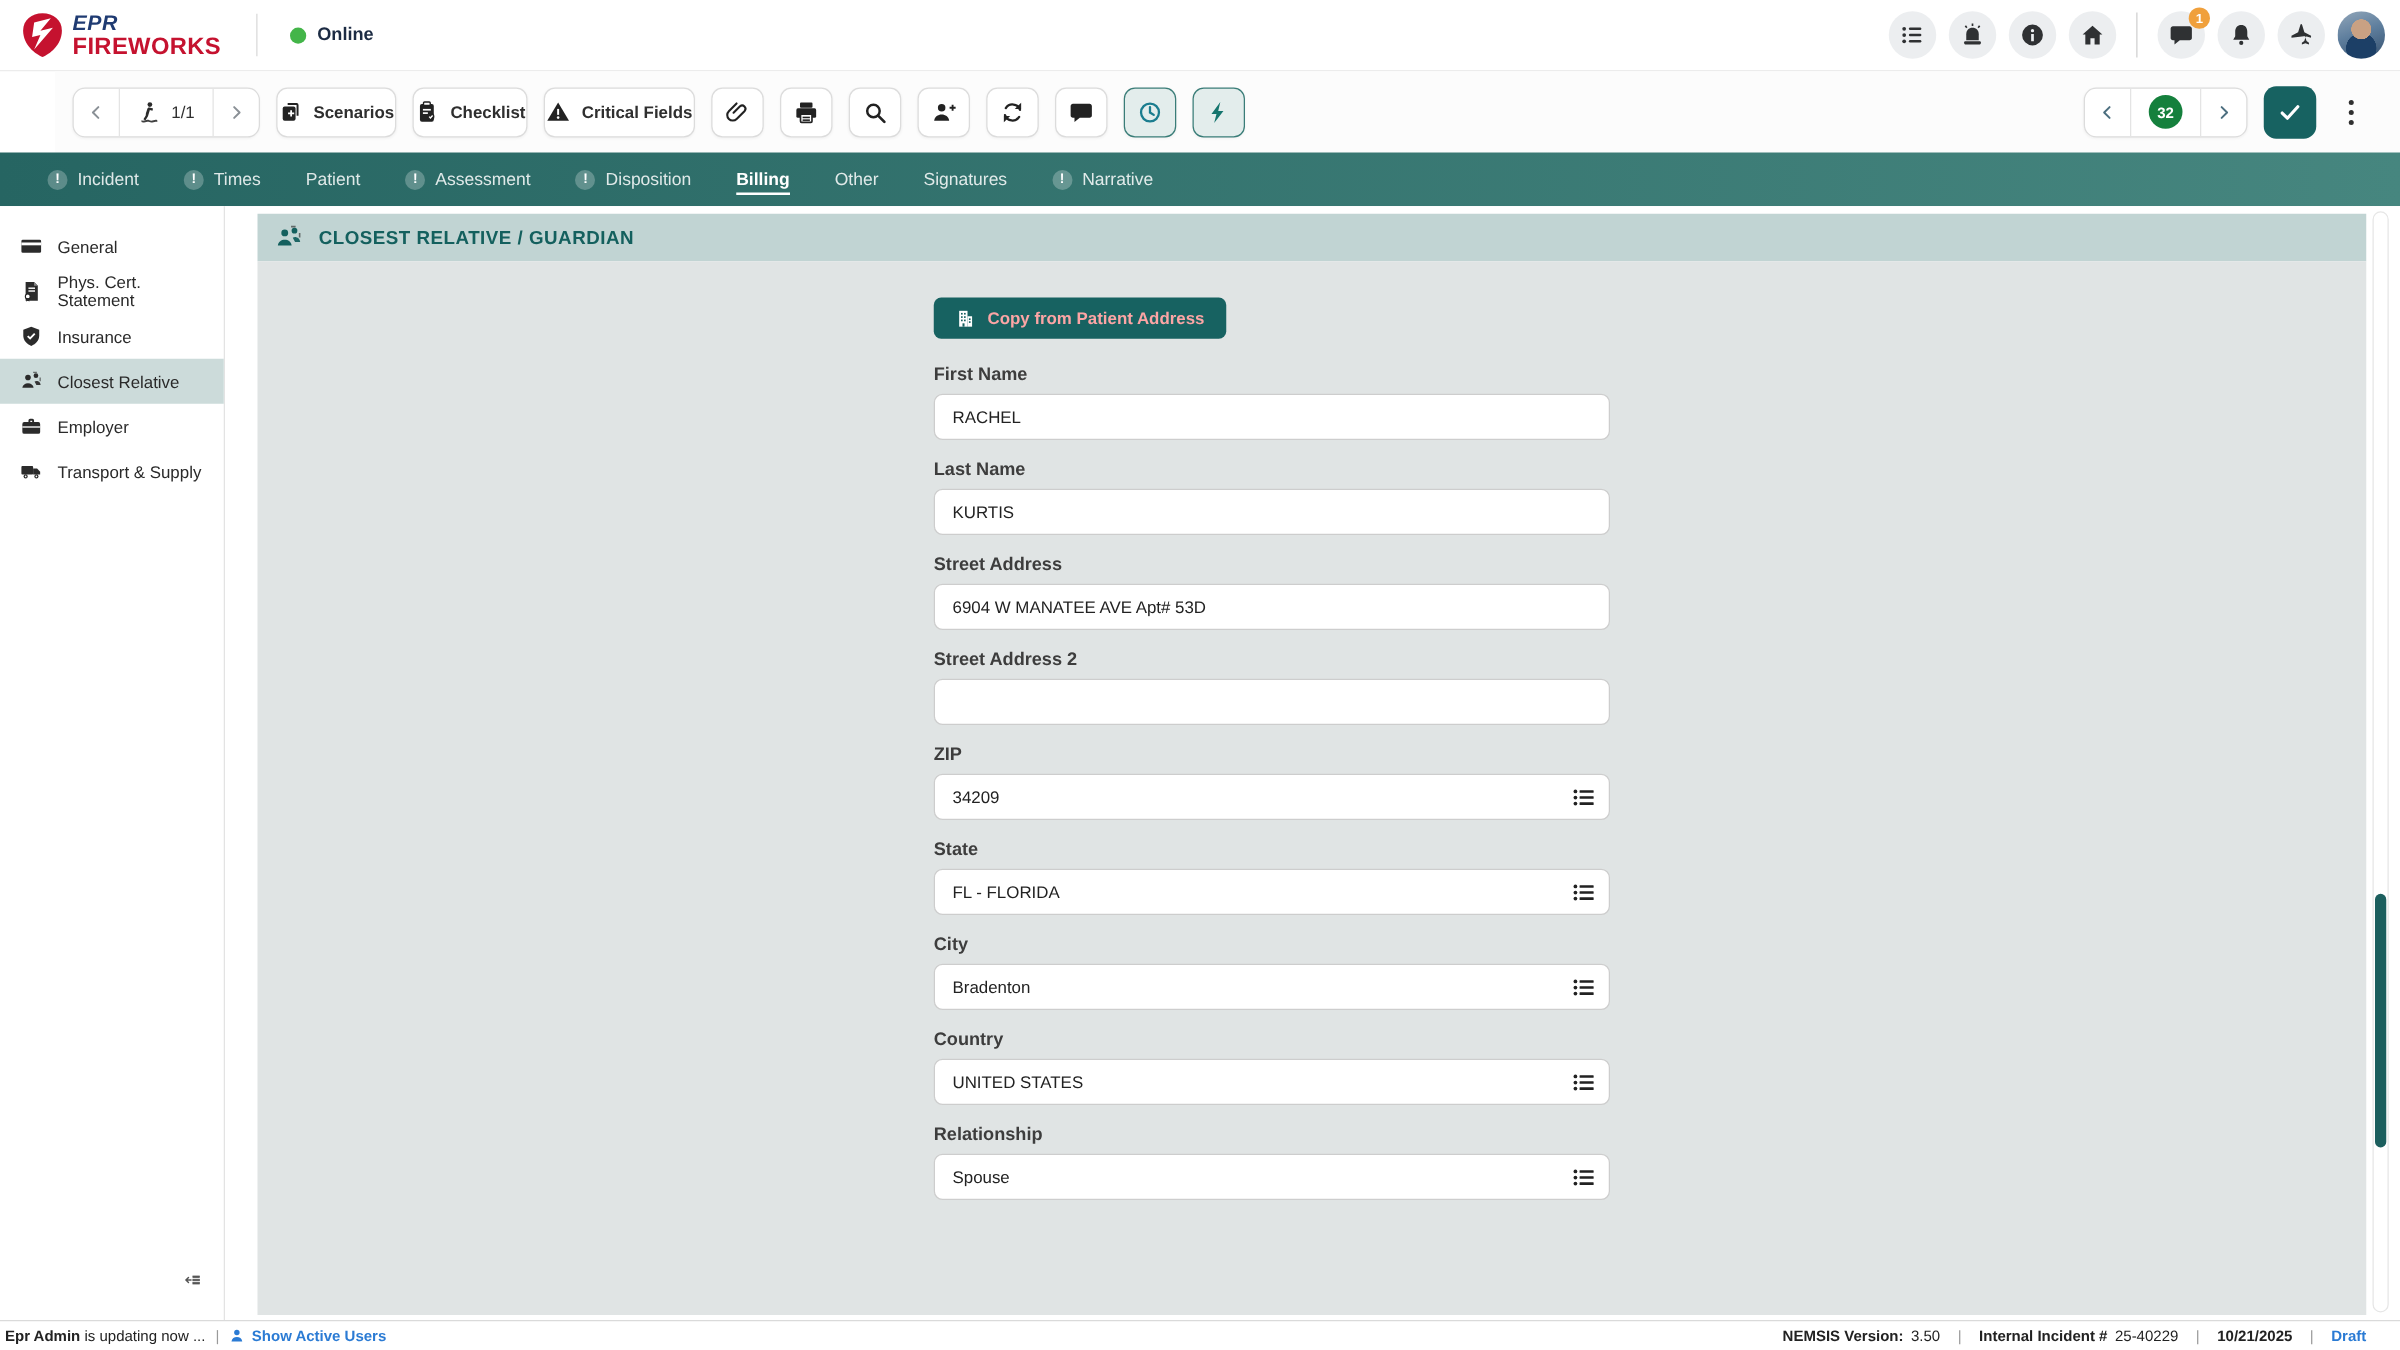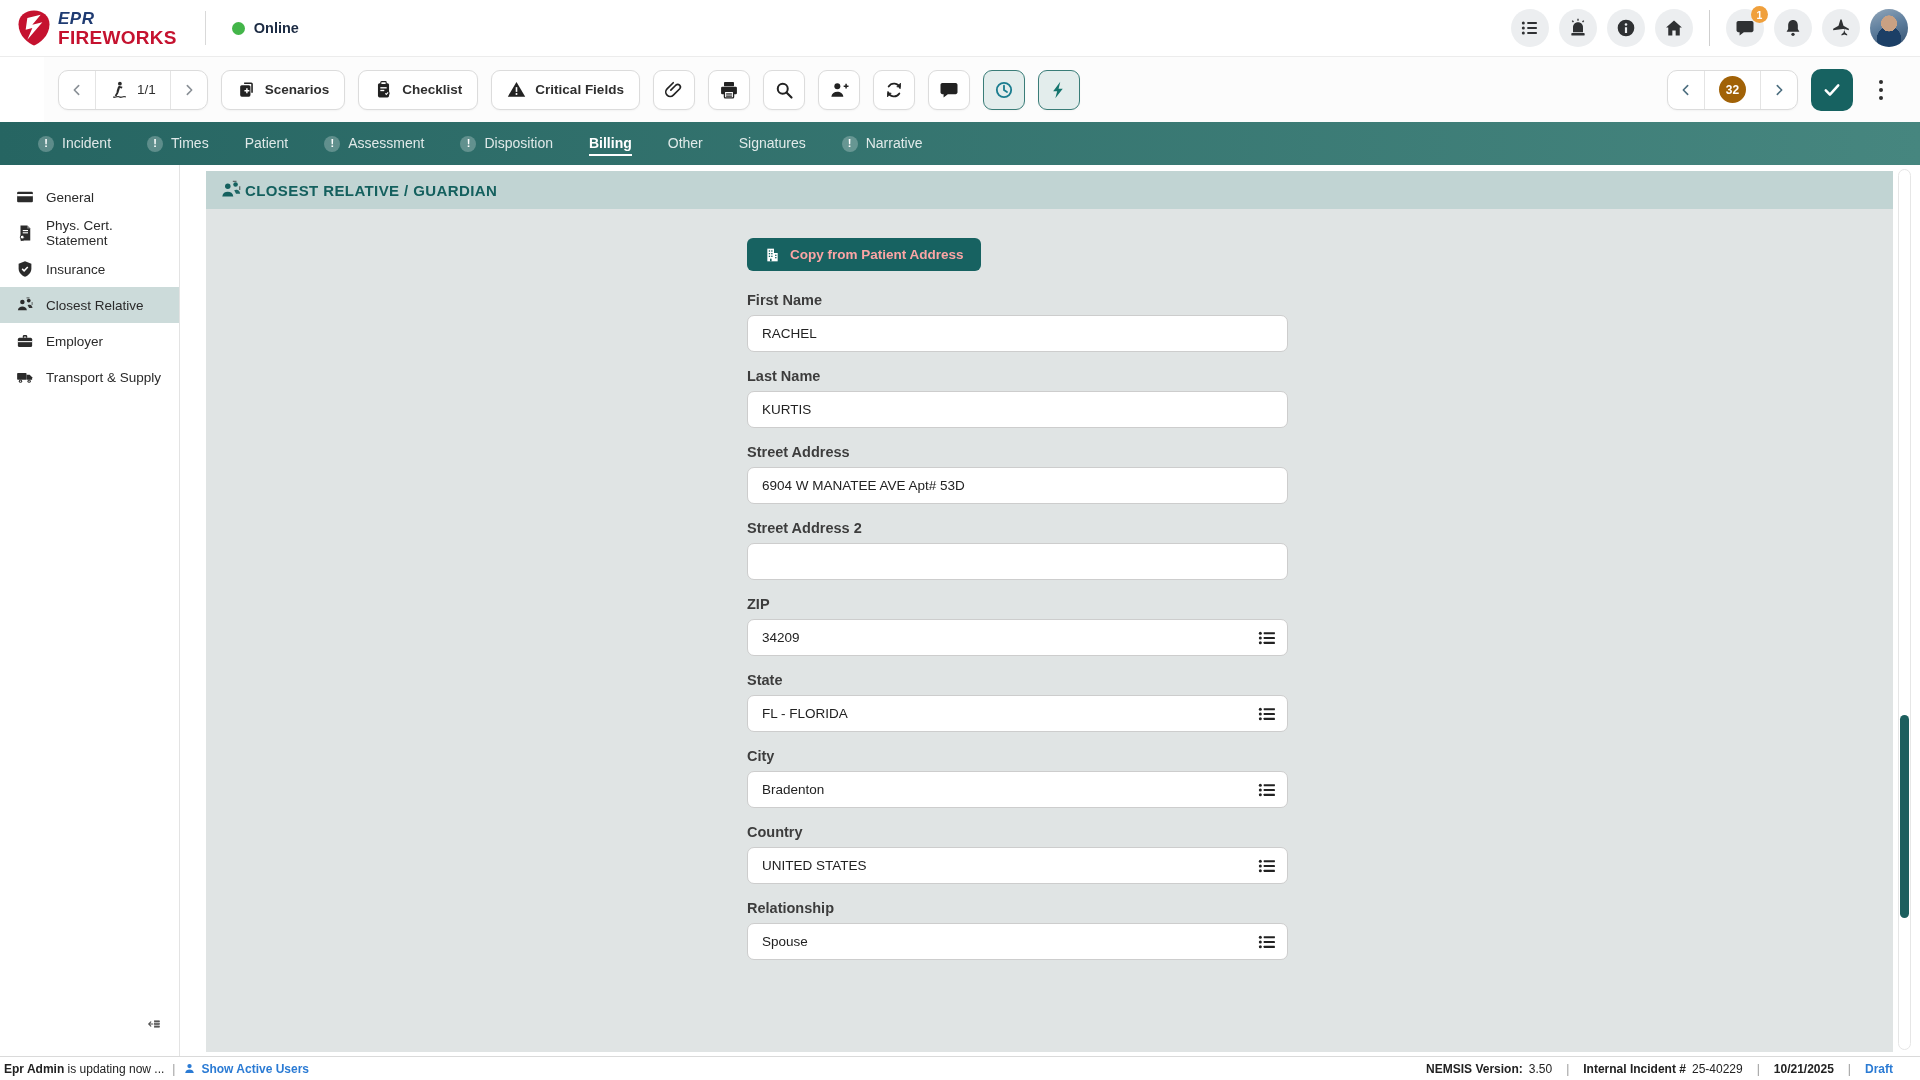--- a/index.html
+++ b/index.html
@@ -31,28 +31,28 @@
 
   
   .tbar { height:65px; background:#fcfcfc; display:flex; align-items:center; gap:13px; padding:0 24px 0 14px; flex:0 0 auto;margin-left:44px; }
   .seg { display:flex; align-items:stretch; height:40px; background:#fff; border:1px solid #dcdcdc; border-radius:10px; overflow:hidden; box-shadow:0 1px 2px rgba(0,0,0,.04); }
   .seg > * { display:flex; align-items:center; justify-content:center; border:none; background:transparent; cursor:pointer; }
   .seg .seg-div { width:1px; background:#e4e4e4; cursor:default; }
   .seg-btn { width:36px; }
   .seg-btn svg { width:16px; height:16px; stroke:#8a9096; stroke-width:2.4; fill:none; }
   .seg-mid { padding:0 14px; gap:8px; font-size:13.5px; color:#2f2f2f; }
   .seg-mid svg { width:19px; height:19px; fill:#2b2b2b; }
-  .tb-btn { height:40px; border-radius:9px; border:1px solid #dcdcdc; background:#fff; display:flex; align-items:center; gap:9px; padding:0 15px; font-size:13.5px; font-weight:600; color:#2f2f2f; cursor:pointer; box-shadow:0 1px 2px rgba(0,0,0,.04); }
+  .tb-btn { height:40px; border-radius:9px; border:1px solid #dcdcdc; background:#fff; display:flex; align-items:center; gap:9px; padding:0 1px; font-size:13.5px; font-weight:600; color:#2f2f2f; cursor:pointer; box-shadow:0 1px 2px rgba(0,0,0,.04); }
   .tb-btn svg { width:19px; height:19px; fill:#222; }
   .tb-ico { width:42px; padding:0; justify-content:center; }
   .tb-ico svg { width:20px; height:20px; }
   .tb-active { background:#e3edec; border:1.5px solid #3a7d78; }
   .tb-active svg { fill:#176e6e; }
   .tb-spacer { flex:1; }
-  .badge-red { width:27px; height:27px; border-radius:50%; background:#a16207; color:#fff; font-size:12px; font-weight:700; display:flex; align-items:center; justify-content:center; }
+  .badge-red { width:27px; height:27px; border-radius:50%; background:#15803d; color:#fff; font-size:12px; font-weight:700; display:flex; align-items:center; justify-content:center; }
   .seg-right .seg-btn svg { stroke:#4d6f80; }
   .check-btn { width:42px; height:42px; border-radius:10px; background:#176261; border:none; display:flex; align-items:center; justify-content:center; cursor:pointer; }
   .check-btn svg { width:20px; height:20px; stroke:#fff; stroke-width:3; fill:none; }
   .kebab { width:30px; height:40px; background:transparent; border:none; display:flex; flex-direction:column; align-items:center; justify-content:center; gap:4px; cursor:pointer; }
   .kebab i { width:4px; height:4px; border-radius:50%; background:#2f2f2f; }
 
   
   .navbar { height:43px; background:linear-gradient(90deg,#266562,#46867f); display:flex; align-items:center; gap:36px; padding:0 38px; flex:0 0 auto; }
   .nav-tab { display:flex; align-items:center; gap:8px; font-size:14px; color:rgba(255,255,255,.85); text-decoration:none; cursor:pointer; height:100%; }
   .nav-tab .lbl { padding:3px 0; border-bottom:2px solid transparent; }
@@ -63,21 +63,21 @@
   .bodyrow { flex:1; display:flex; position:relative; background:#fff; min-height:0; }
   .sidebar { width:180px; background:#fff; border-right:1px solid #e3e3e3; padding-top:14px; position:relative; flex:0 0 auto; }
   .side-item { display:flex; align-items:center; gap:12px; height:36px; padding:0 10px 0 16px; font-size:13.5px; color:#2a2a2a; cursor:pointer; }
   .side-item svg { width:18px; height:18px; fill:#2b2b2b; flex:0 0 auto; }
   .side-item.active { background:#ccdbda; }
   .side-collapse { position:absolute; bottom:22px; right:16px; background:none; border:none; cursor:pointer; }
   .side-collapse svg { width:18px; height:14px; fill:#555; stroke:#555; }
 
   .main { flex:1; background:#fff; padding:6px 27px 4px 26px; min-width:0; display:flex; }
   .panel { flex:1; display:flex; flex-direction:column; }
-  .band { height:38px; background:#c1d4d3; display:flex; align-items:center; gap:3px; padding:0 14px; flex:0 0 auto; }
+  .band { height:38px; background:#c1d4d3; display:flex; align-items:center; gap:13px; padding:0 14px; flex:0 0 auto; }
   .band svg { width:22px; height:22px; fill:#14605e; }
   .band-title { font-size:15px; font-weight:800; color:#14605e; letter-spacing:.4px; }
   .form-body { flex:1; background:#e0e4e4; padding-top:29px; overflow:hidden; }
   .form-col { width:541px; margin-left:541px; }
 
   .copy-btn { height:33px; border:none; border-radius:6px; background:#176261; color:#fca5a5; font-weight:700; font-size:13.5px; display:flex; align-items:center; gap:10px; padding:0 17px; cursor:pointer; margin-bottom:21px; font-family:"Liberation Sans",sans-serif; }
   .copy-btn svg { width:16px; height:16px; fill:#fff; }
 
   .field { margin-bottom:16px; }
   .f-label { font-size:14.5px; font-weight:700; color:#3d3d3d; margin-bottom:7px; }

